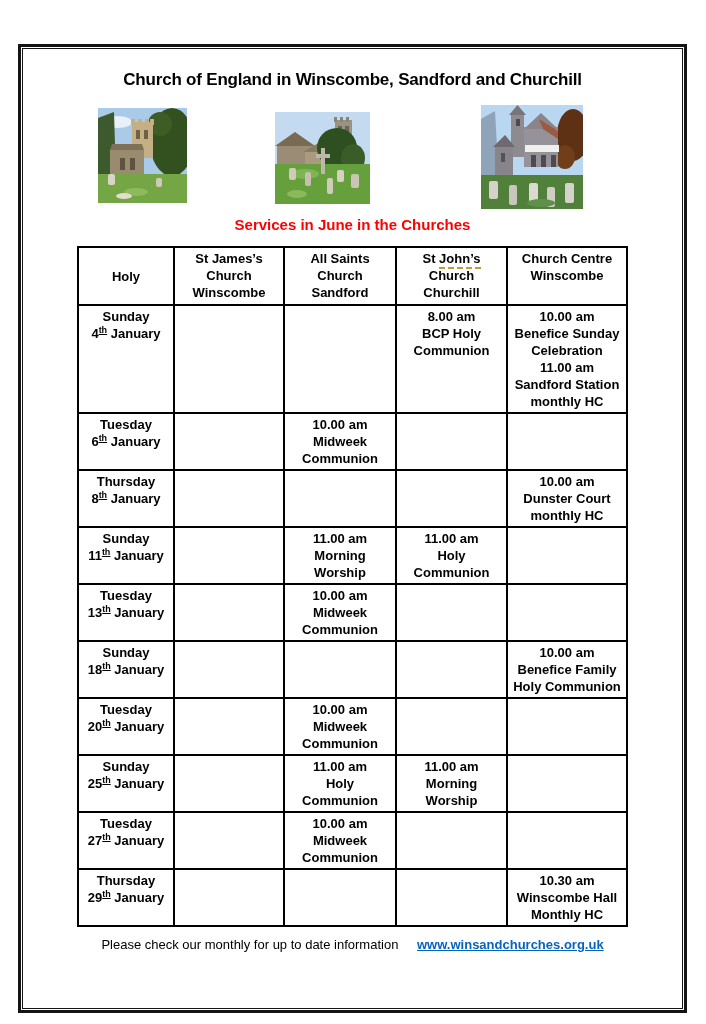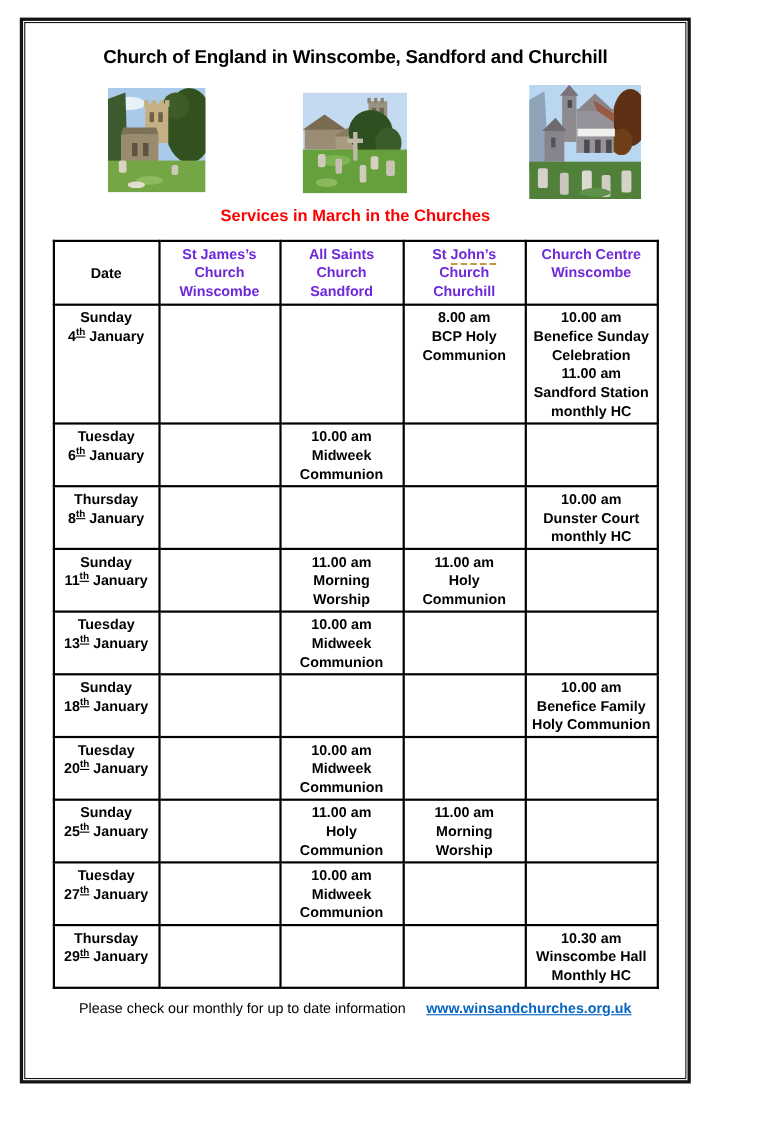--- a/index.html
+++ b/index.html
@@ -4,22 +4,22 @@
 <style>
   * { box-sizing: border-box; }
   html, body { margin: 0; padding: 0; }
   body {
     width: 706px; height: 1024px; position: relative;
     background: #fff; overflow: hidden;
     font-family: "Liberation Sans", sans-serif;
     color: #000;
   }
   .frame-outer {
-    position: absolute; left: 18px; top: 16px;
-    width: 610px; height: 969px;
+    position: absolute; left: 18px; top: 44px;
+    width: 669px; height: 969px;
     border: 3px solid #141414;
   }
   .frame-inner {
     position: absolute; inset: 1px;
     border: 1px solid #141414;
     padding-top: 10px;
   }
   .page-title {
     margin: 10px 0 0 0;
     text-align: center;
@@ -42,21 +42,21 @@
     border-collapse: collapse; table-layout: fixed;
     width: 549px; margin: 12px auto 0 auto;
   }
   table.services th, table.services td {
     border: 2px solid #000;
     vertical-align: top; text-align: center;
     font-weight: bold; font-size: 13px; line-height: 17px;
     padding: 2px 3px;
     overflow: hidden;
   }
-  table.services th { color: #6d28d9; height: 58px; }
+  table.services th { color: #000000; height: 58px; }
   table.services th.date-header { color: #000; vertical-align: middle; }
   sup { font-size: 9px; line-height: 0; vertical-align: super; text-decoration: underline; }
   .dashed-underline { border-bottom: 2px dashed #C09A3E; padding-bottom: 1px; }
   .footer-note {
     margin: 9px 0 0 0; text-align: center;
     font-size: 13px; font-weight: normal; line-height: 17px;
   }
   .footer-note a {
     color: #0563C1; font-weight: bold; text-decoration: underline;
     cursor: pointer;
@@ -151,34 +151,34 @@
           <rect x="28" y="80" width="8" height="20" rx="2" fill="#c8c6bd"></rect>
           <rect x="48" y="78" width="9" height="22" rx="2" fill="#dbd9d0"></rect>
           <rect x="66" y="82" width="8" height="20" rx="2" fill="#cfcdc4"></rect>
           <rect x="84" y="78" width="9" height="20" rx="2" fill="#d4d2c9"></rect>
           <ellipse cx="60" cy="98" rx="14" ry="4" fill="#5f904a"></ellipse>
         </svg>
       </div>
     </div>
 
     <div class="banner">
-      <div>Services in March in the Churches</div>
+      <div>Services in June in the Churches</div>
     </div>
 
     <table class="services">
       <colgroup>
         <col style="width:96px">
           <col style="width:110px">
           <col style="width:112px">
           <col style="width:111px">
           <col style="width:120px">
       </colgroup>
       <thead>
         <tr>
-          <th class="date-header">Date</th>
+          <th class="date-header">Holy</th>
           <th>St James’s<br>Church<br>Winscombe</th>
           <th>All Saints<br>Church<br>Sandford</th>
           <th>St <span class="dashed-underline">John’s</span><br>Church<br>Churchill</th>
           <th>Church Centre<br>Winscombe</th>
         </tr>
       </thead>
       <tbody>
   <tr>
     <td>Sunday<br>4<sup>th</sup> January</td>
     <td></td>

